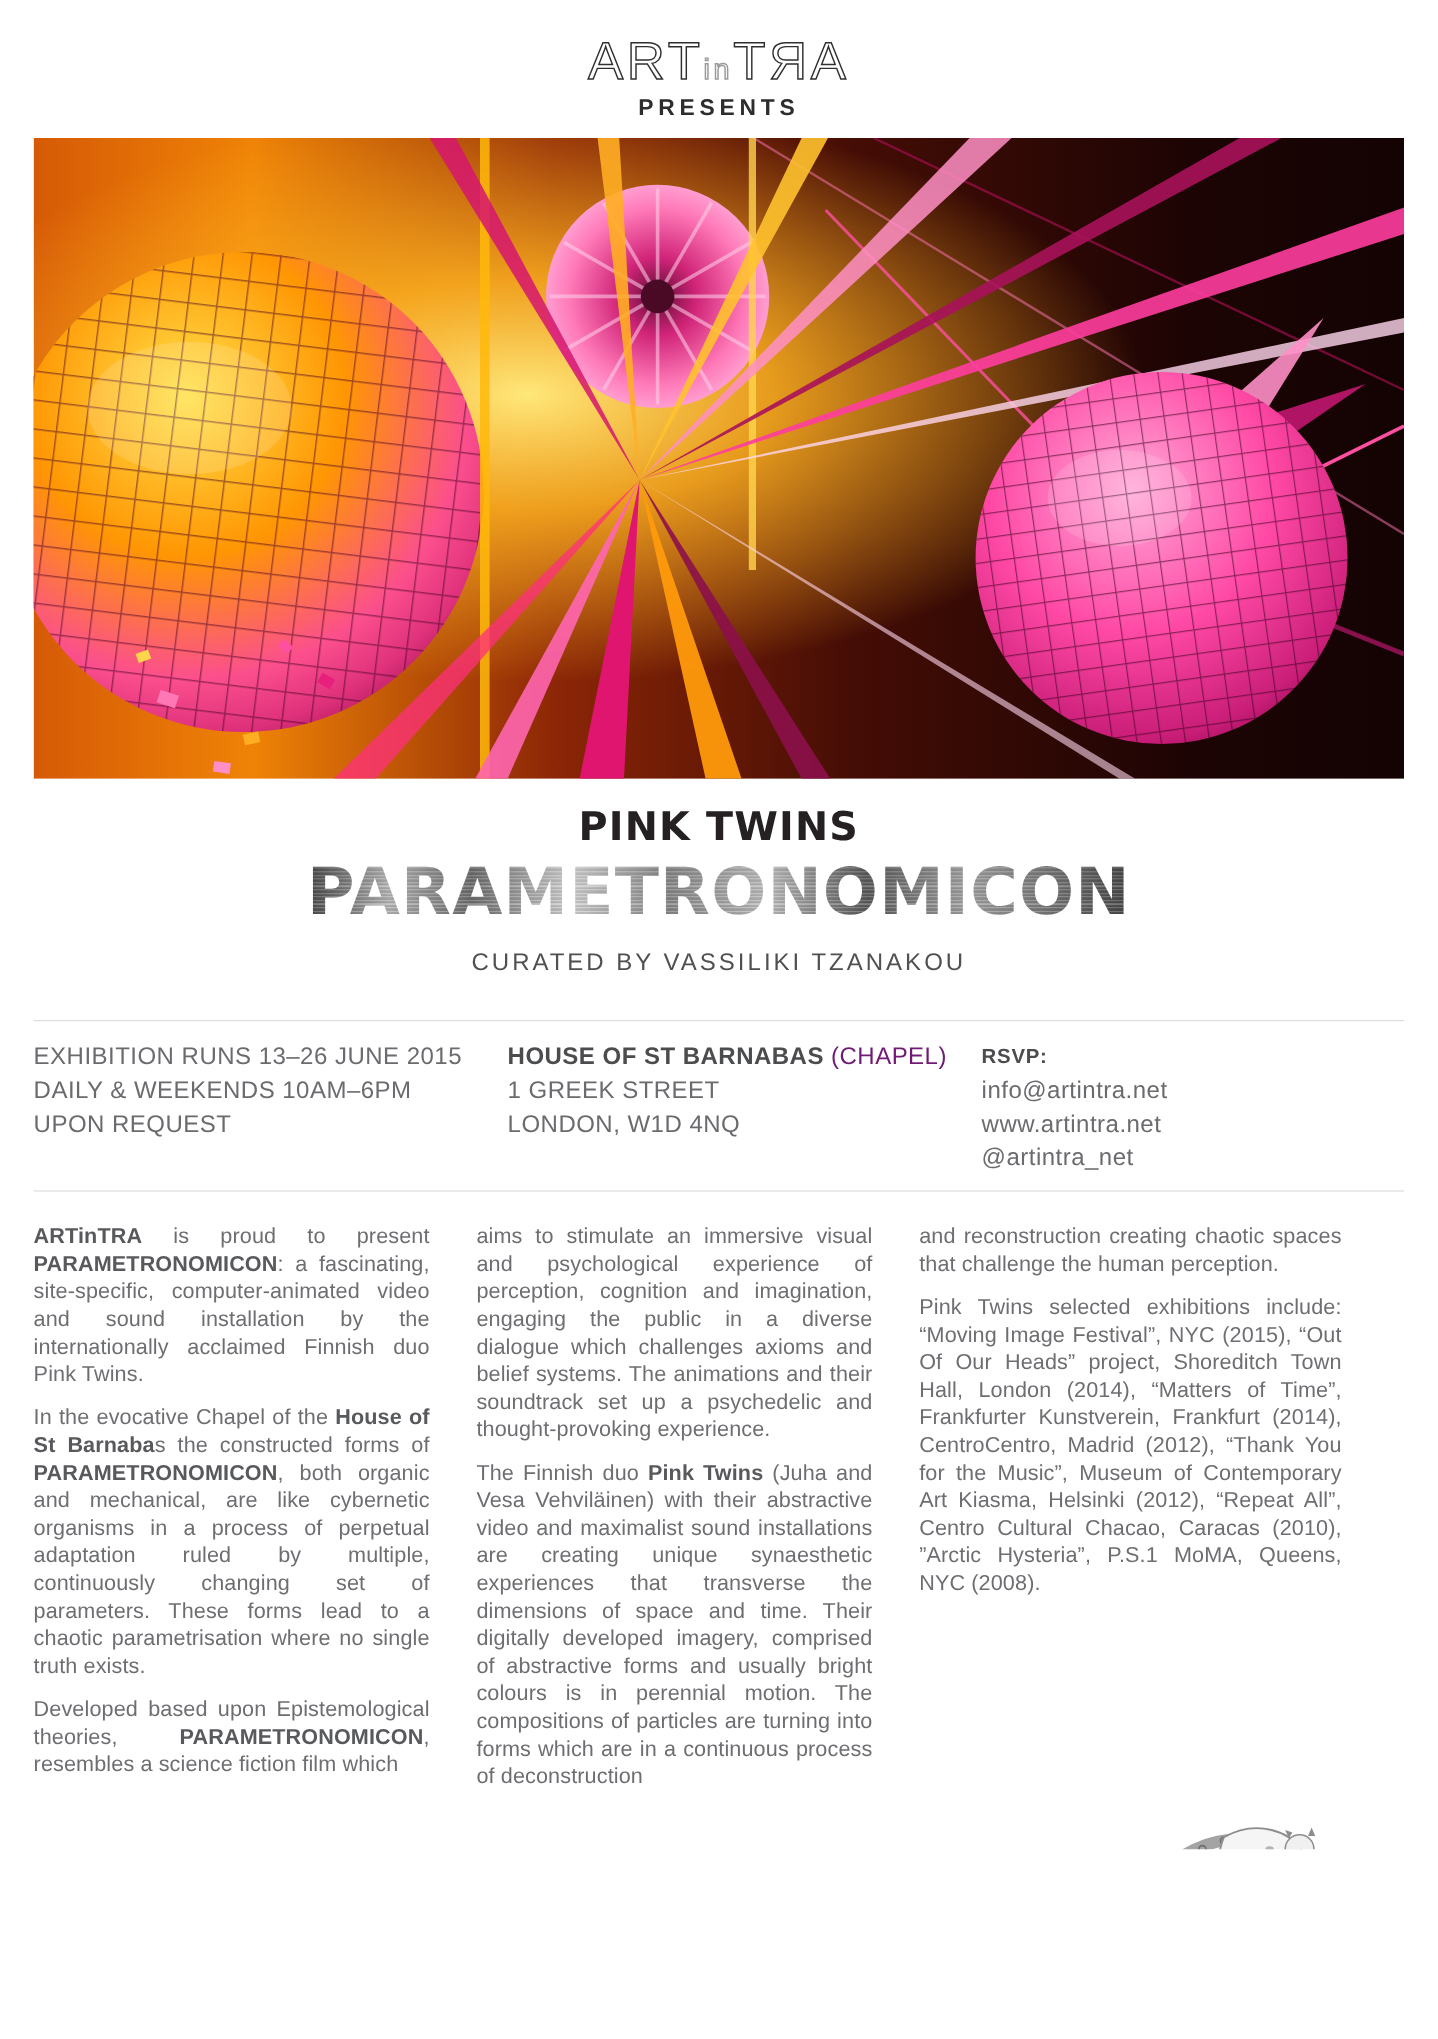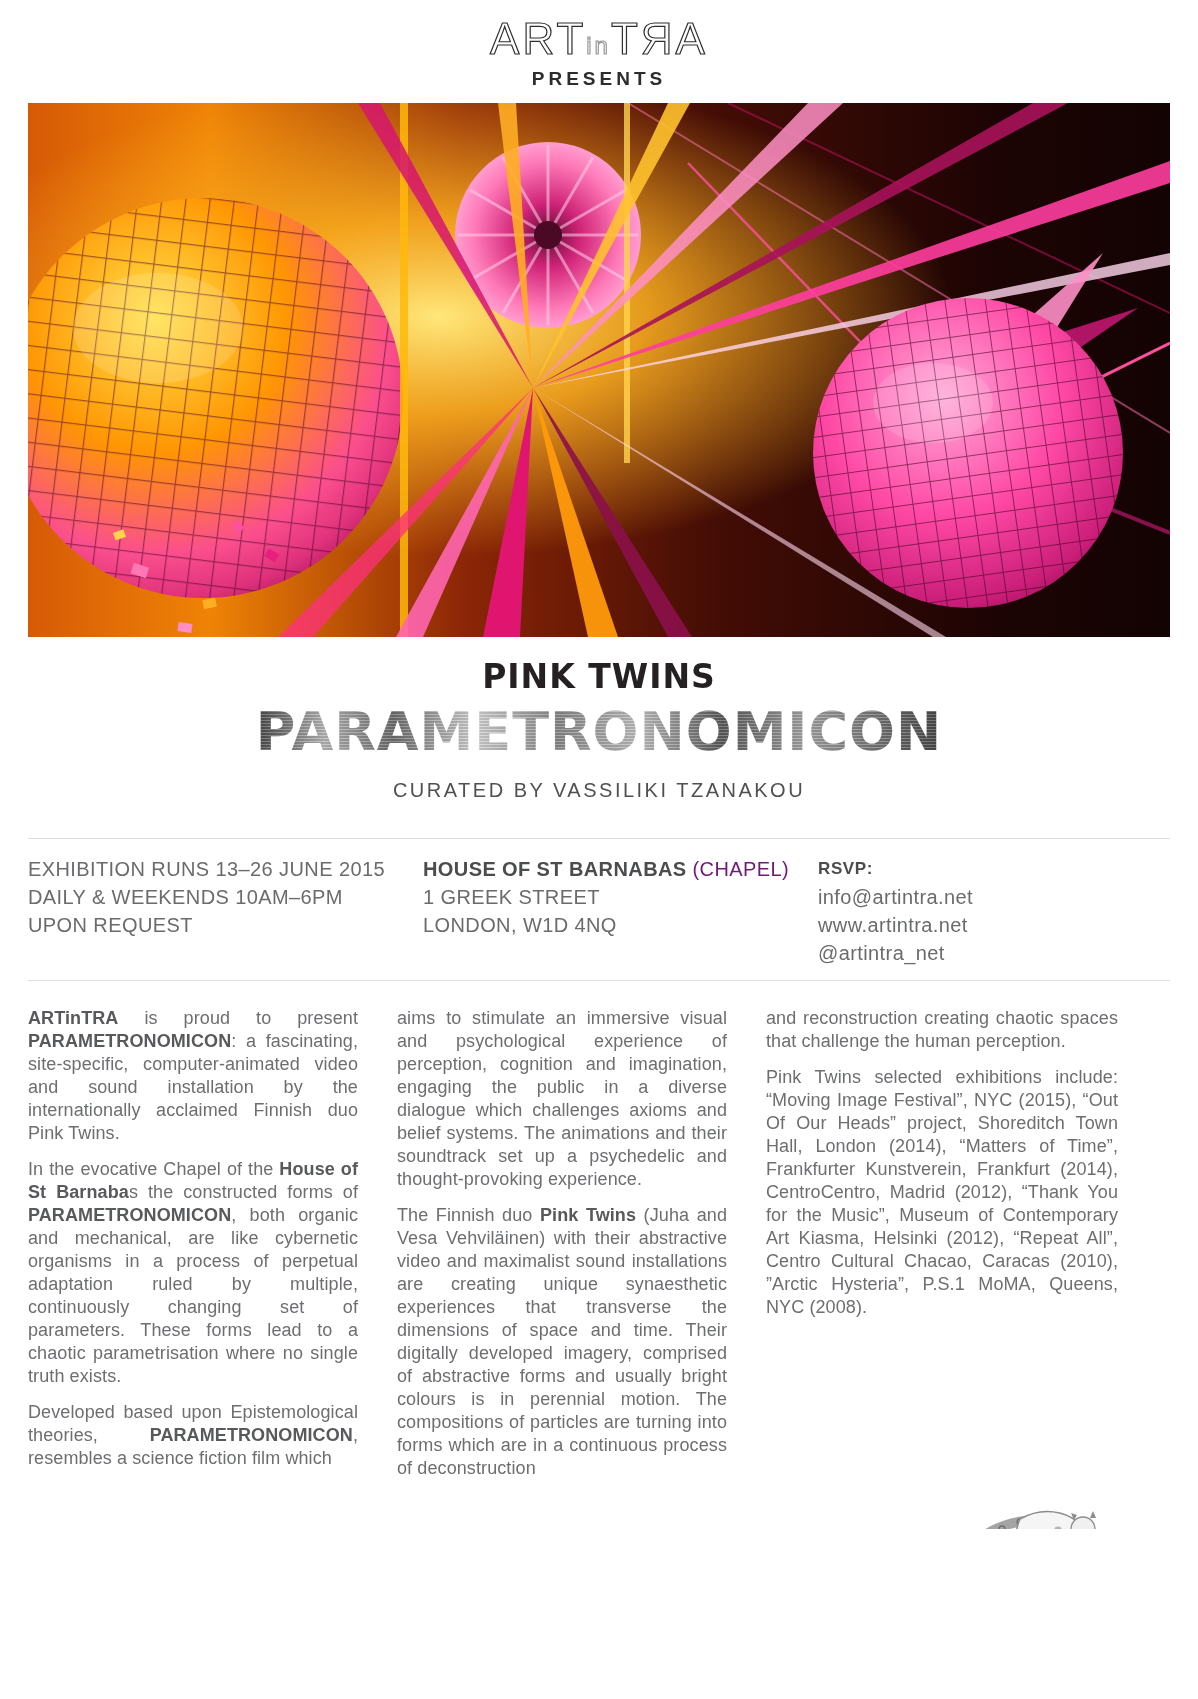--- a/index.html
+++ b/index.html
@@ -1,18 +1,18 @@
 <!DOCTYPE html>
 <html><head>
 <meta charset="utf-8">
 <style>
   * { margin:0; padding:0; box-sizing:border-box; }
   html,body { background:#ffffff; }
   .page {
-    width:1198px; height:1529px; margin:0 auto; position:relative;
+    width:1198px; height:1529px; margin:12px auto; position:relative;
     background:#ffffff; overflow:hidden;
     font-family:"Liberation Sans", sans-serif; color:#6d6e71;
   }
   
   .masthead { text-align:center; padding-top:14px; }
   .logo-svg { display:block; margin:0 auto; }
   .presents {
     margin-top:4px; font-size:19px; font-weight:600; letter-spacing:4px;
     color:#2d2d2f;
   }

